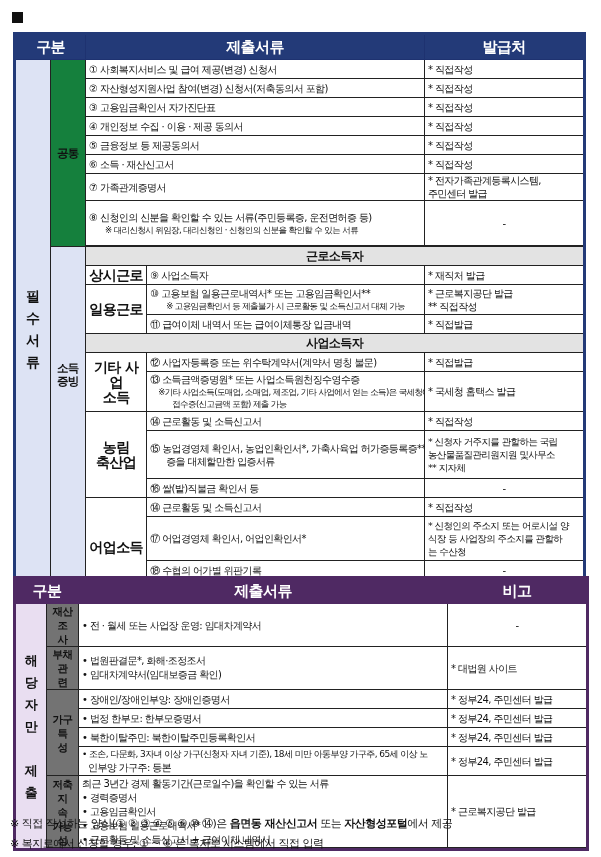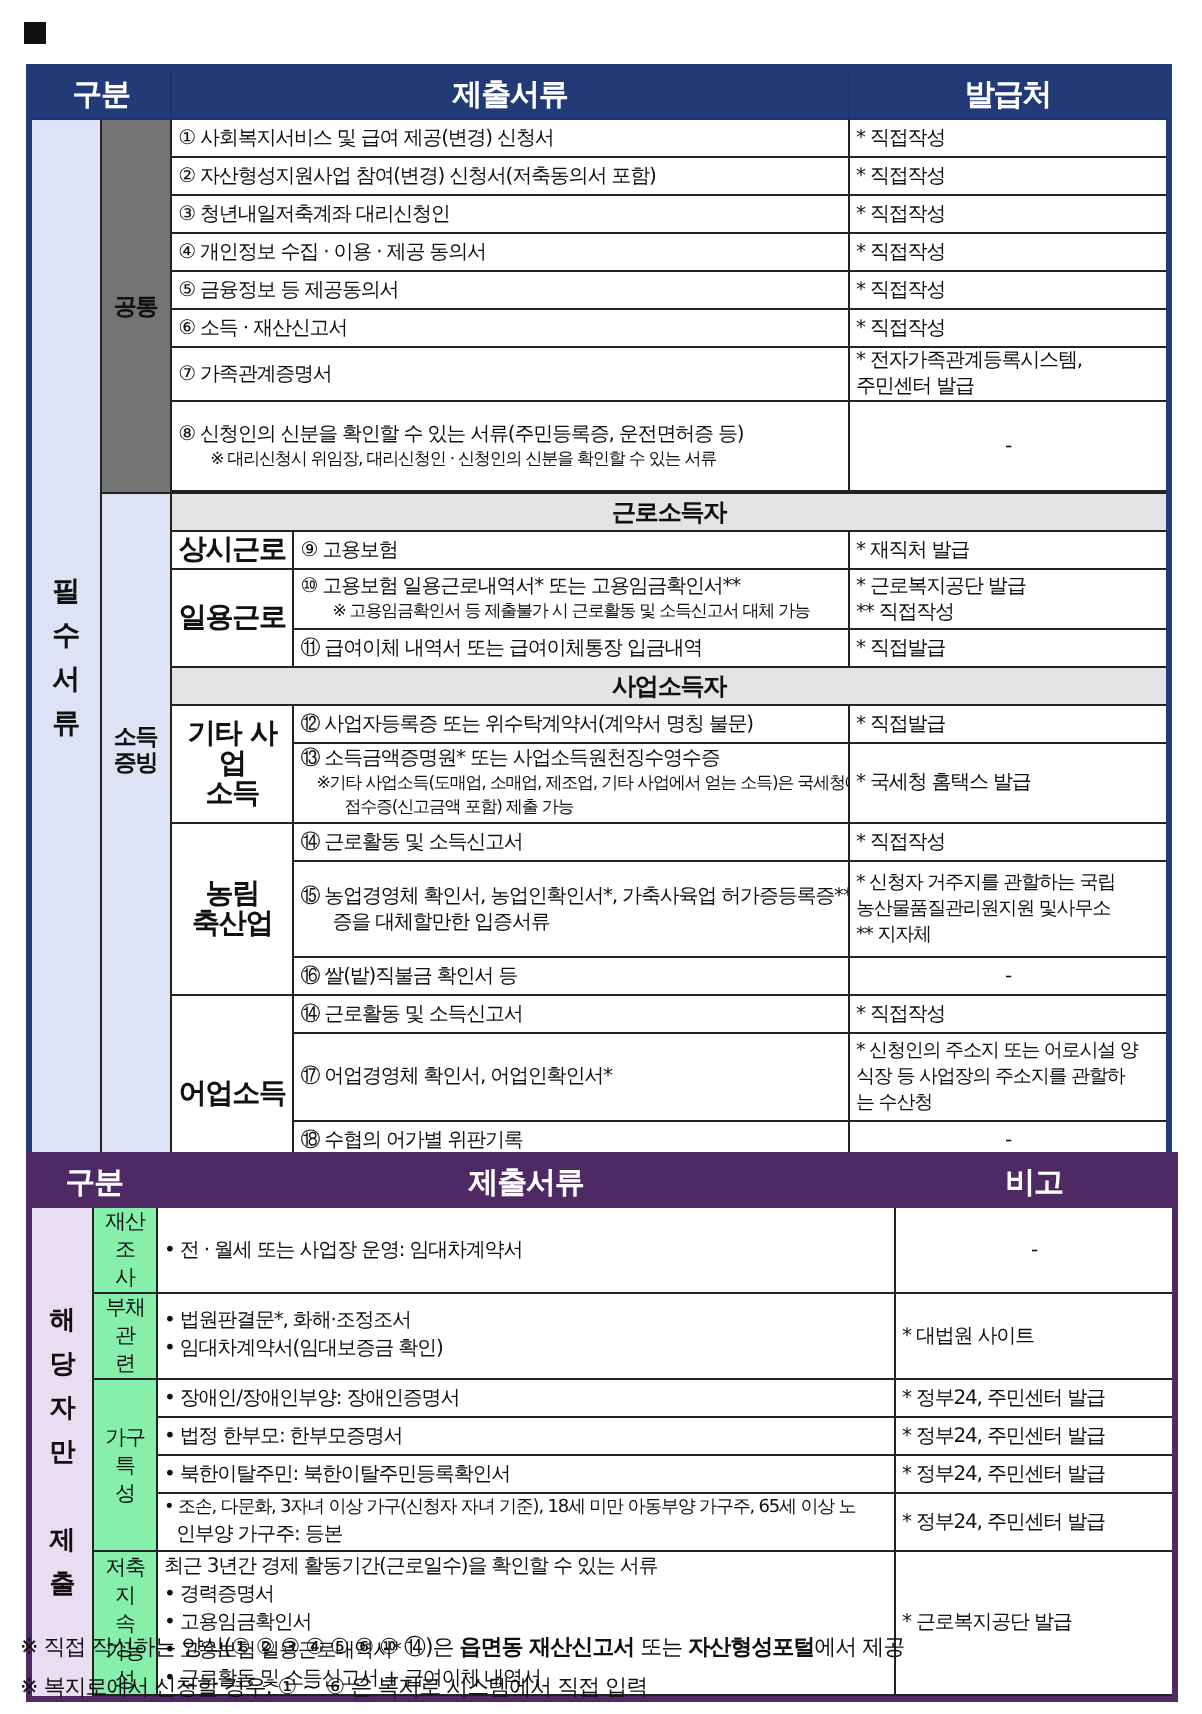--- a/index.html
+++ b/index.html
@@ -21,21 +21,21 @@
   .band { background:#e3e3e3; text-align:center; font-weight:bold; font-size:12px; height:18px; }
   .note { font-size:8.5px; padding-left:16px; display:block; line-height:12px; }
   .iss { font-size:10px; white-space:normal; line-height:13px;margin-top:27px; }
   .center { text-align:center; }
   .r19 { height:19px; }
 
   #t2 { left:13px; top:576px; width:573px; border:3px solid #4f2963; }
   #t2 th { background:#4f2963; border-color:#4f2963; }
   #t2 th.sep { border-left:1px solid #000; }
   .pcat1 { background:#e9def1; text-align:center; font-weight:bold; font-size:14px; line-height:22px; white-space:normal; }
-  .pcat2 { background:#86efac; text-align:center; font-weight:normal; font-size:10.5px; white-space:normal; line-height:14px; padding:0 1px; }
+  .pcat2 { background:#737373; text-align:center; font-weight:bold; font-size:10.5px; white-space:normal; line-height:14px; padding:0 1px; }
   .bl { display:block; line-height:14px; }
 
   .foot { position:absolute; left:10px; font-size:11px; letter-spacing:-0.5px; }
   .foot b { font-weight:bold; }
 </style>
 </head>
 <body>
 
 <div class="title"><span class="sq"></span></div>
 
@@ -52,30 +52,30 @@
     <th colspan="2">구분</th>
     <th colspan="2" class="sep">제출서류</th>
     <th class="sep">발급처</th>
   </tr>
 
   <tr class="r19">
     <td rowspan="27" class="cat1"><span style="white-space:pre-line">필
 수
 서
 류</span></td>
-    <td rowspan="9" class="cat2" style="background:#737373">공통</td>
+    <td rowspan="9" class="cat2" style="background:#15803d">공통</td>
     <td colspan="2">① 사회복지서비스 및 급여 제공(변경) 신청서</td>
     <td>* 직접작성</td>
   </tr>
   <tr class="r19">
         <td colspan="2">② 자산형성지원사업 참여(변경) 신청서(저축동의서 포함)</td>
         <td>* 직접작성</td>
       </tr>
   <tr class="r19">
-        <td colspan="2">③ 청년내일저축계좌 대리신청인</td>
+        <td colspan="2">③ 고용임금확인서 자가진단표</td>
         <td>* 직접작성</td>
       </tr>
   <tr class="r19">
         <td colspan="2">④ 개인정보 수집 · 이용 · 제공 동의서</td>
         <td>* 직접작성</td>
       </tr>
   <tr class="r19">
         <td colspan="2">⑤ 금융정보 등 제공동의서</td>
         <td>* 직접작성</td>
       </tr>
@@ -99,21 +99,21 @@
         <td colspan="3" style="border:none;height:0;padding:0"></td>
       </tr>
 
   <tr>
     <td rowspan="18" class="cat2" style="vertical-align:top;padding-top:115px"><span style="white-space:pre-line">소득
 증빙</span></td>
     <td colspan="3" class="band">근로소득자</td>
   </tr>
   <tr class="r19">
     <td class="sub">상시근로</td>
-    <td>⑨ 고용보험</td>
+    <td>⑨ 사업소득자</td>
     <td>* 재직처 발급</td>
   </tr>
   <tr style="height:30px">
     <td rowspan="2" class="sub">일용근로</td>
     <td>
           <span style="display:block">⑩ 고용보험 일용근로내역서* 또는 고용임금확인서**</span>
           <span class="note">※ 고용임금확인서 등 제출불가 시 근로활동 및 소득신고서 대체 가능</span>
         </td>
     <td class="iss" style="white-space:pre-line">* 근로복지공단 발급
 ** 직접작성</td>

